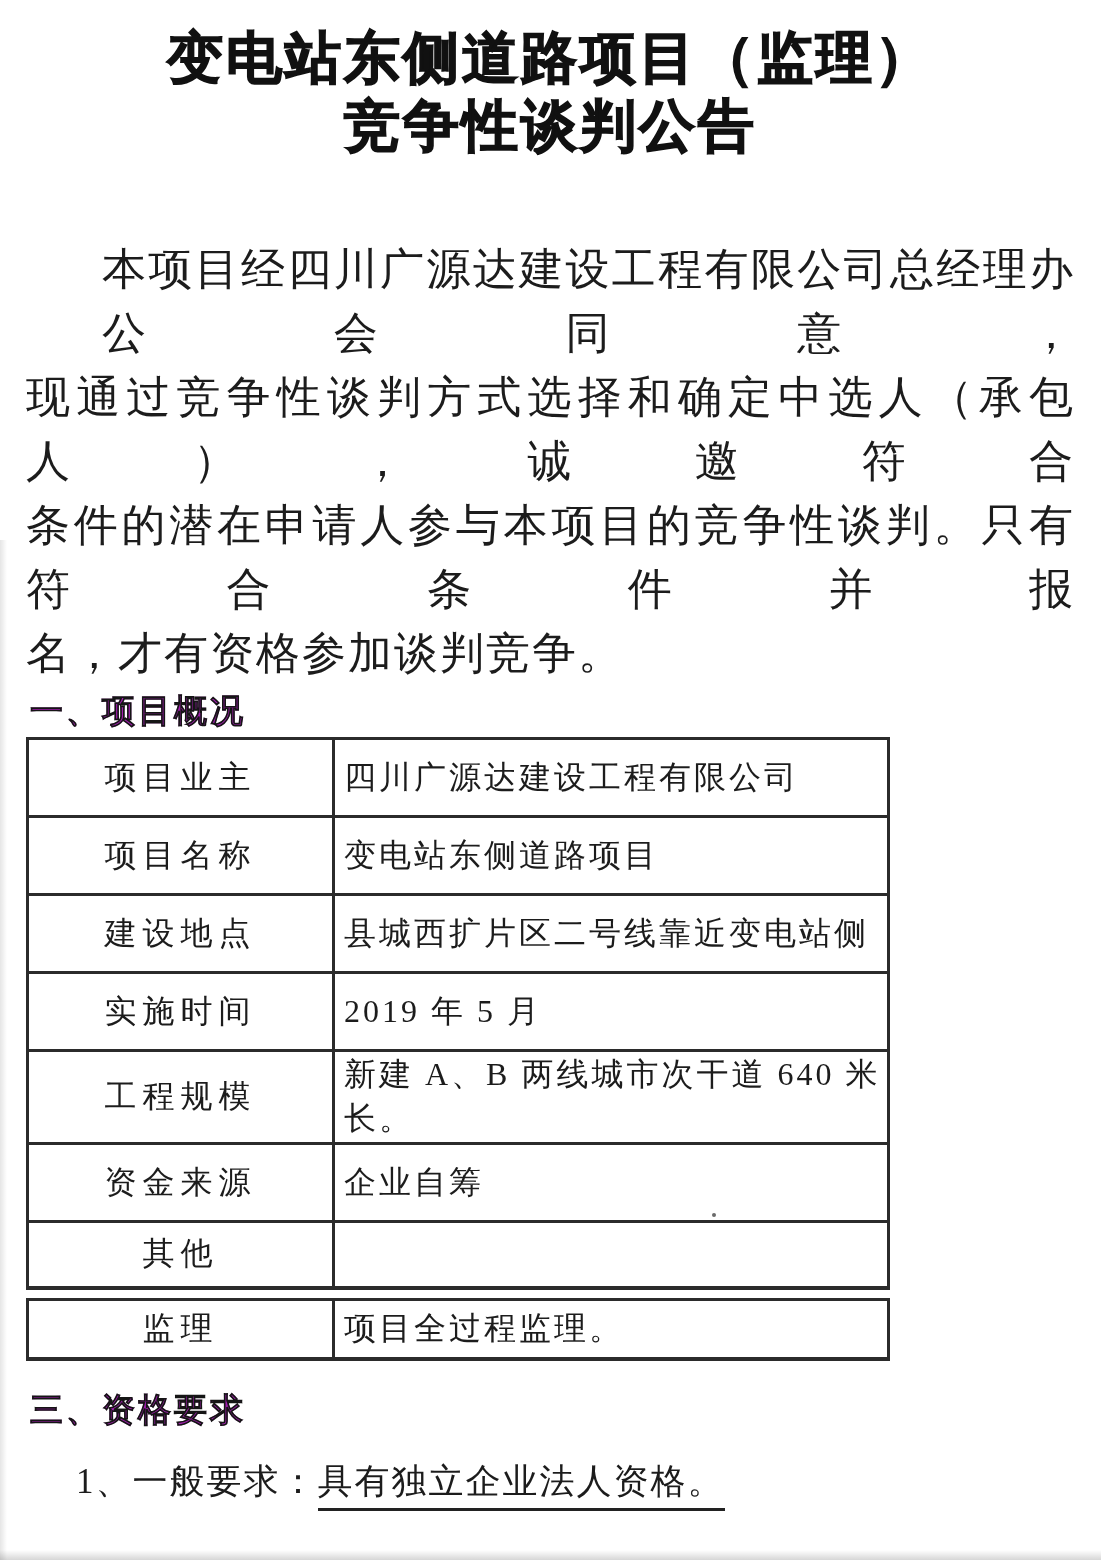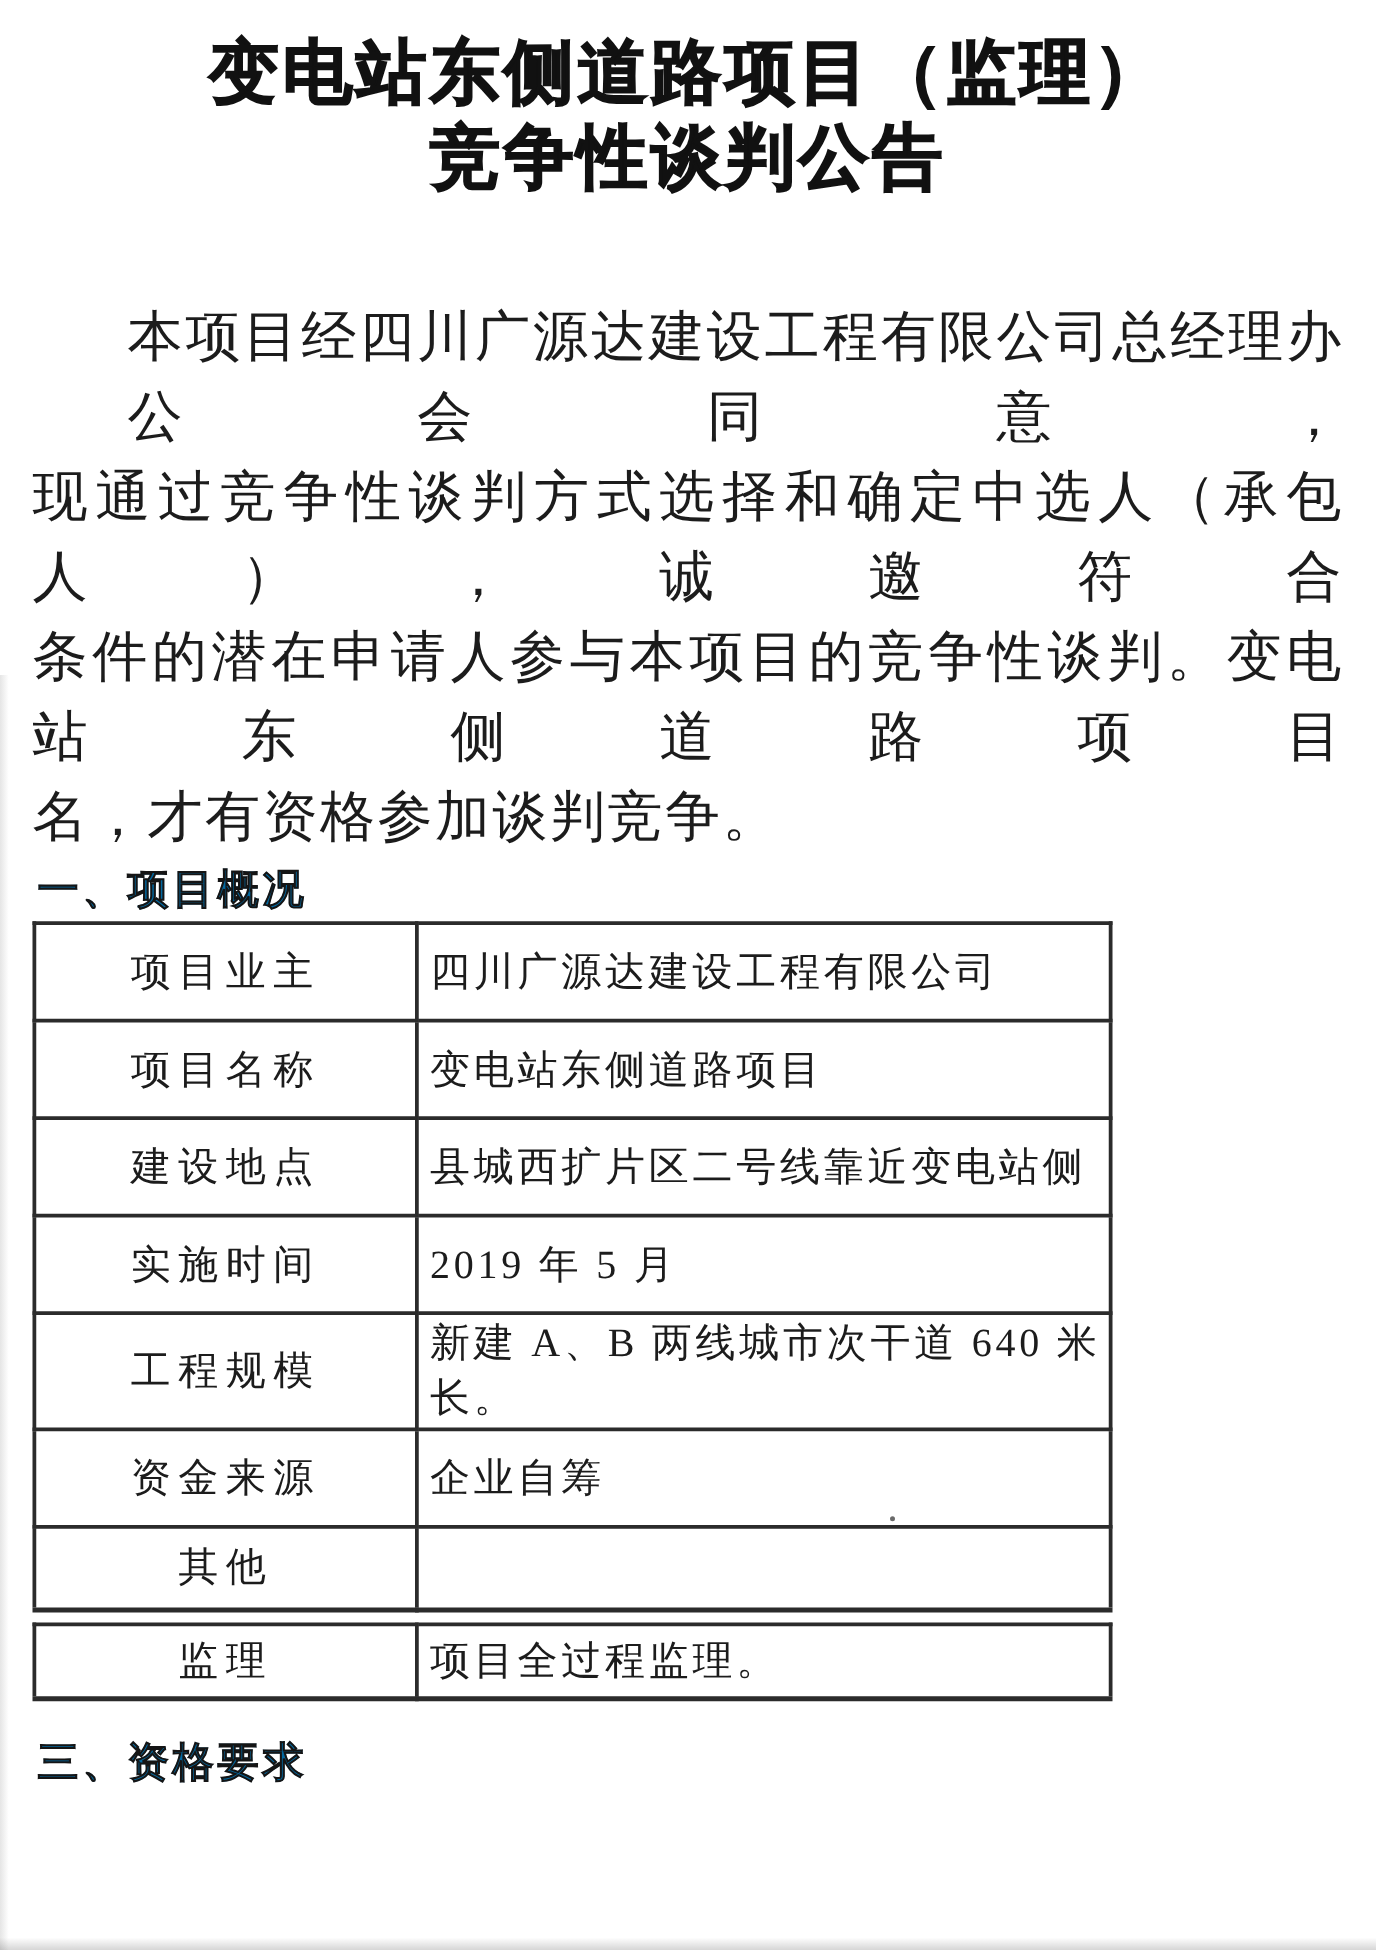--- a/index.html
+++ b/index.html
@@ -45,21 +45,21 @@
     padding-left: 76px;
   }
   
   .sec-heading {
     font-family: "Liberation Sans", "DejaVu Sans", sans-serif;
     font-weight: bold;
     font-size: 33px;
     line-height: 38px;
     letter-spacing: 3px;
     margin-left: 4px;
-    color: #0369a1;
+    color: #a21caf;
     -webkit-text-stroke: 0.6px #151515;
   }
   .sec-heading.h1 { margin-top: 6px; }
   .sec-heading.h2 { margin-top: 24px; }
   .sec-heading.h3 { margin-top: 30px; }
   
   table.doc-table {
     border-collapse: collapse;
     width: 864px;
     margin-top: 7px;
@@ -124,21 +124,21 @@
 <div class="page">
 
   <div class="title-block">
     <div>变电站东侧道路项目（监理）</div>
     <div>竞争性谈判公告</div>
   </div>
 
   <div class="intro">
     <div class="intro-line first fill">本项目经四川广源达建设工程有限公司总经理办公会同意，</div>
     <div class="intro-line fill">现通过竞争性谈判方式选择和确定中选人（承包人），诚邀符合</div>
-    <div class="intro-line fill">条件的潜在申请人参与本项目的竞争性谈判。变电站东侧道路项目</div>
+    <div class="intro-line fill">条件的潜在申请人参与本项目的竞争性谈判。只有符合条件并报</div>
     <div class="intro-line">名，才有资格参加谈判竞争。</div>
   </div>
 
   <div class="sec-heading h1">一、项目概况</div>
 
   <table class="doc-table t1">
     <tbody>
       <tr class="row-std">
         <td class="cell-label">项目业主</td>
         <td class="cell-value">四川广源达建设工程有限公司</td>
@@ -175,18 +175,21 @@
     <tbody>
       <tr class="row-t2">
         <td class="cell-label">监理</td>
         <td class="cell-value">项目全过程监理。</td>
       </tr>
     </tbody>
   </table>
 
   <div class="sec-heading h3">三、资格要求</div>
 
+  <div class="item item-1">
+    <span>1、一般要求：</span><span class="underlined">具有独立企业法人资格。</span>
+  </div>
 
   <div class="noise-dot"></div>
   <div class="scan-left-edge"></div>
   <div class="scan-bottom-edge"></div>
 
 </div>
 
 </body></html>

